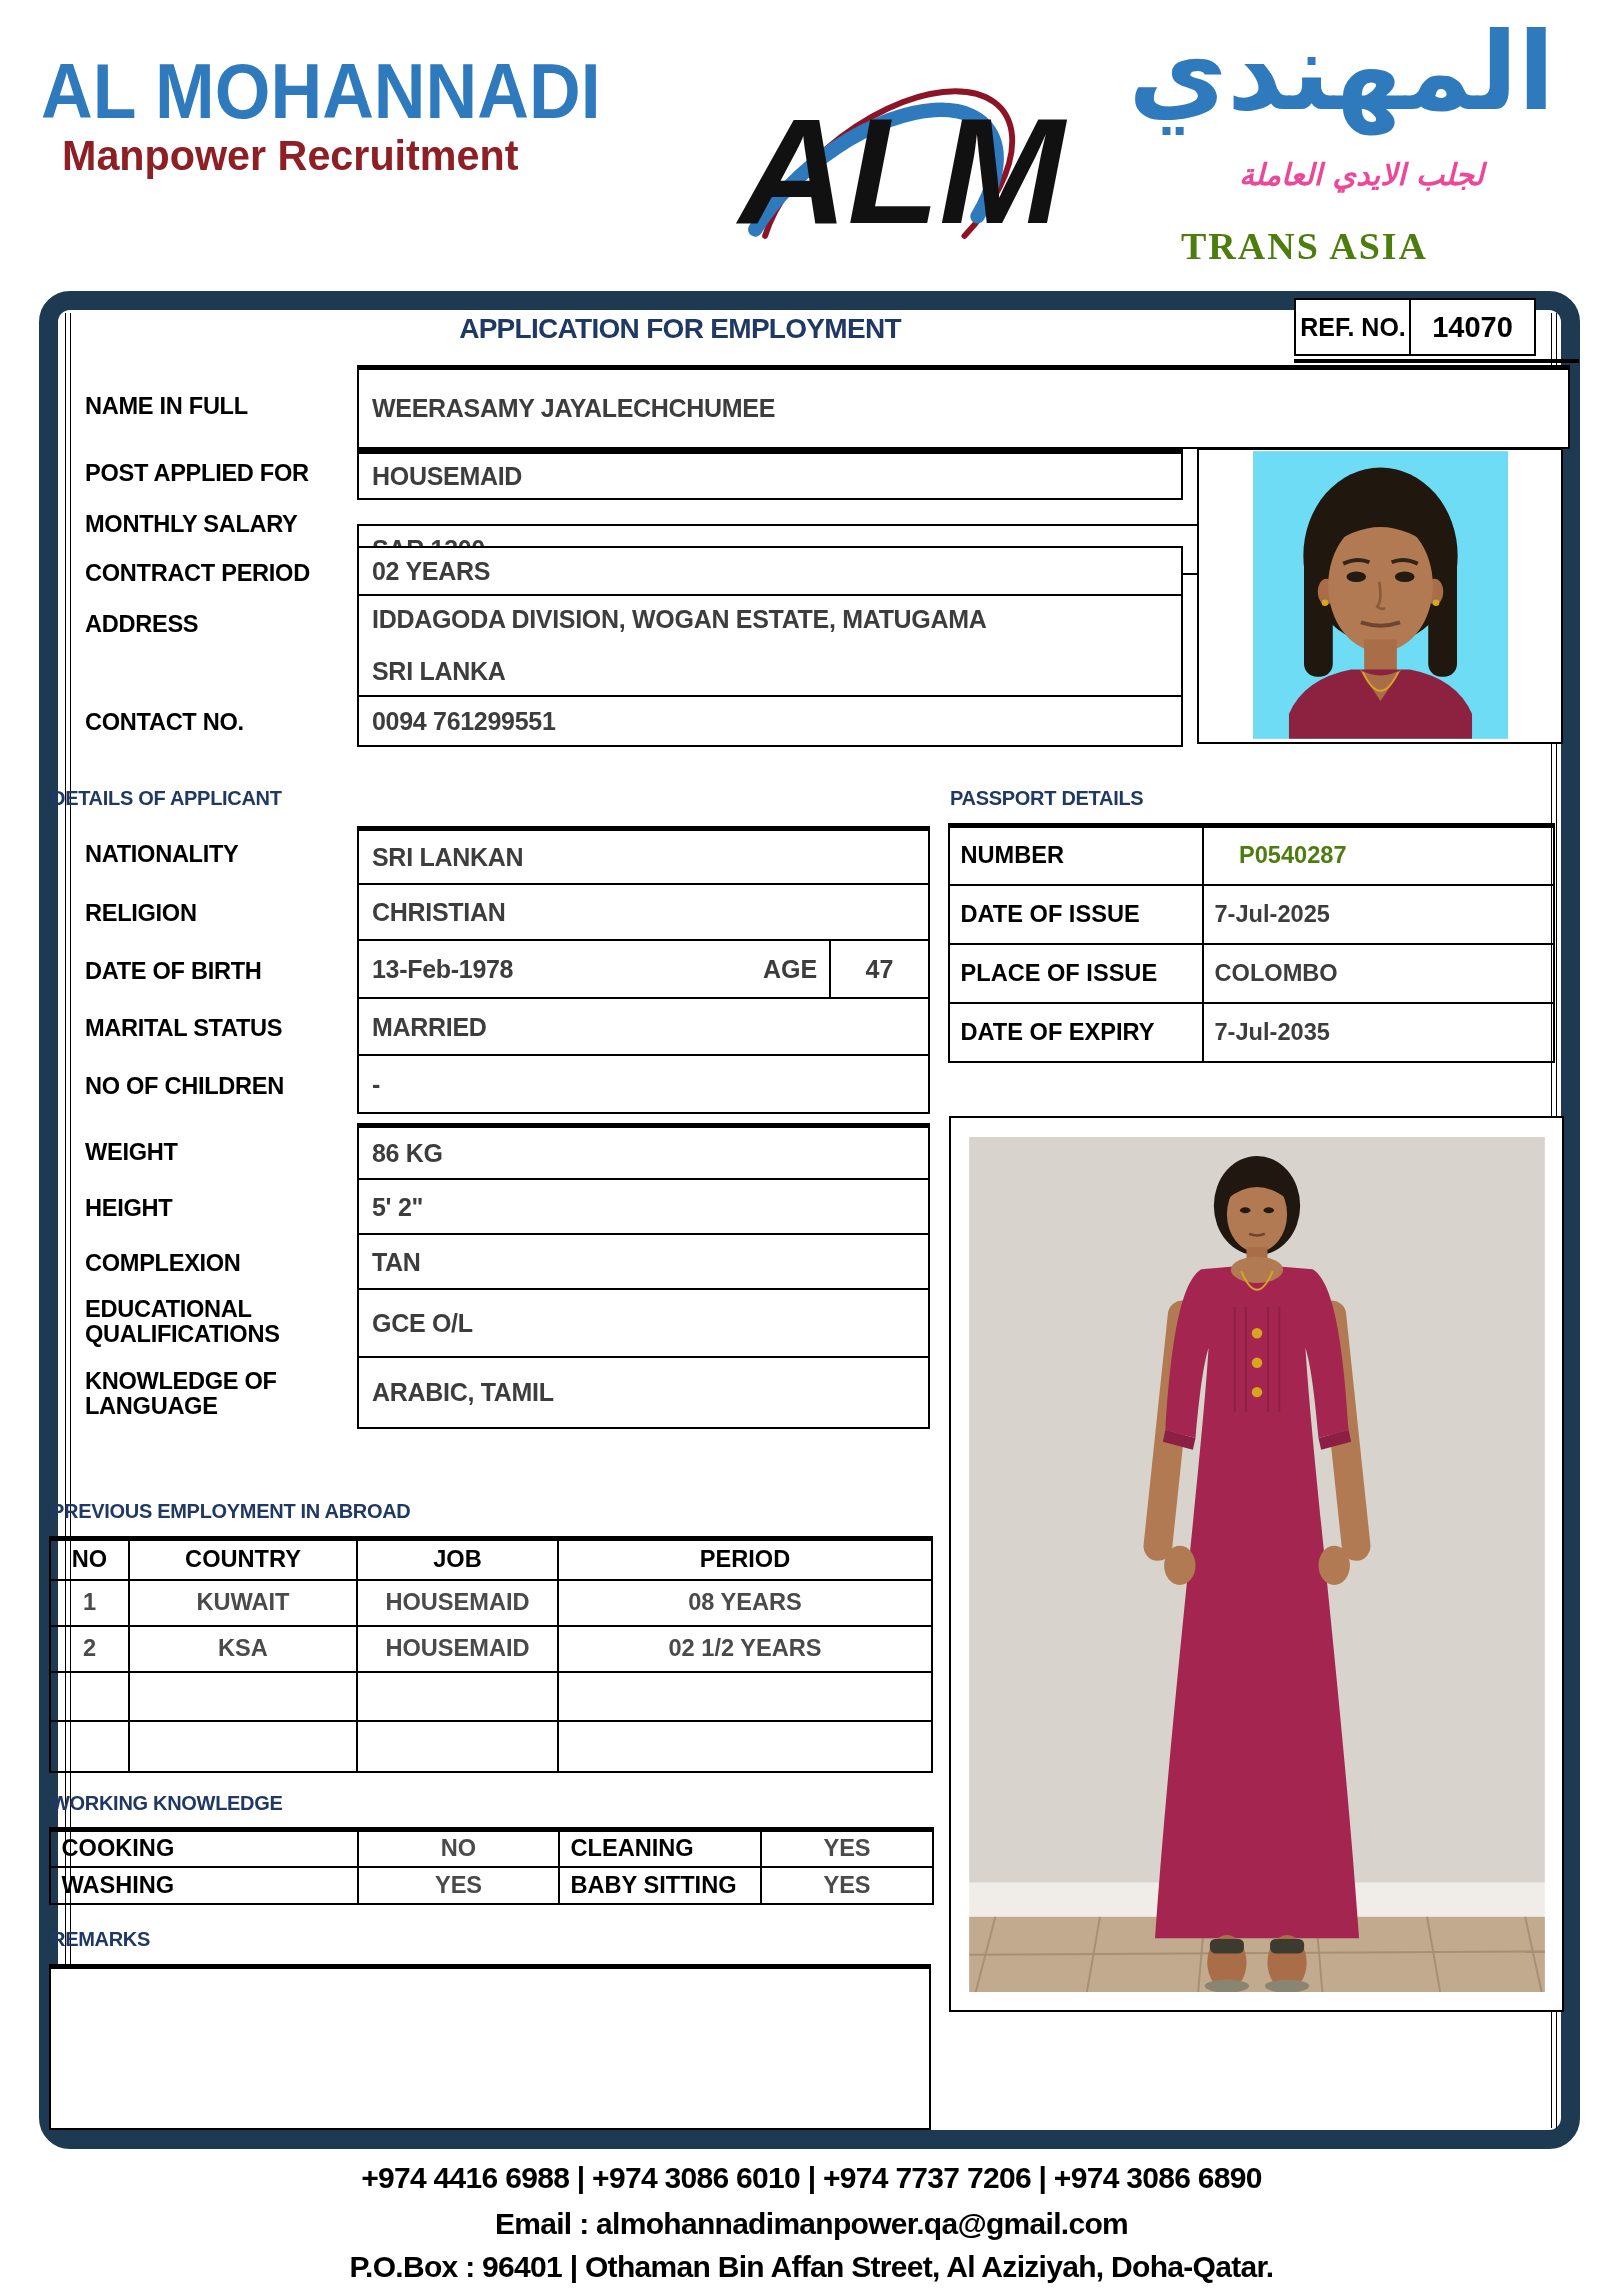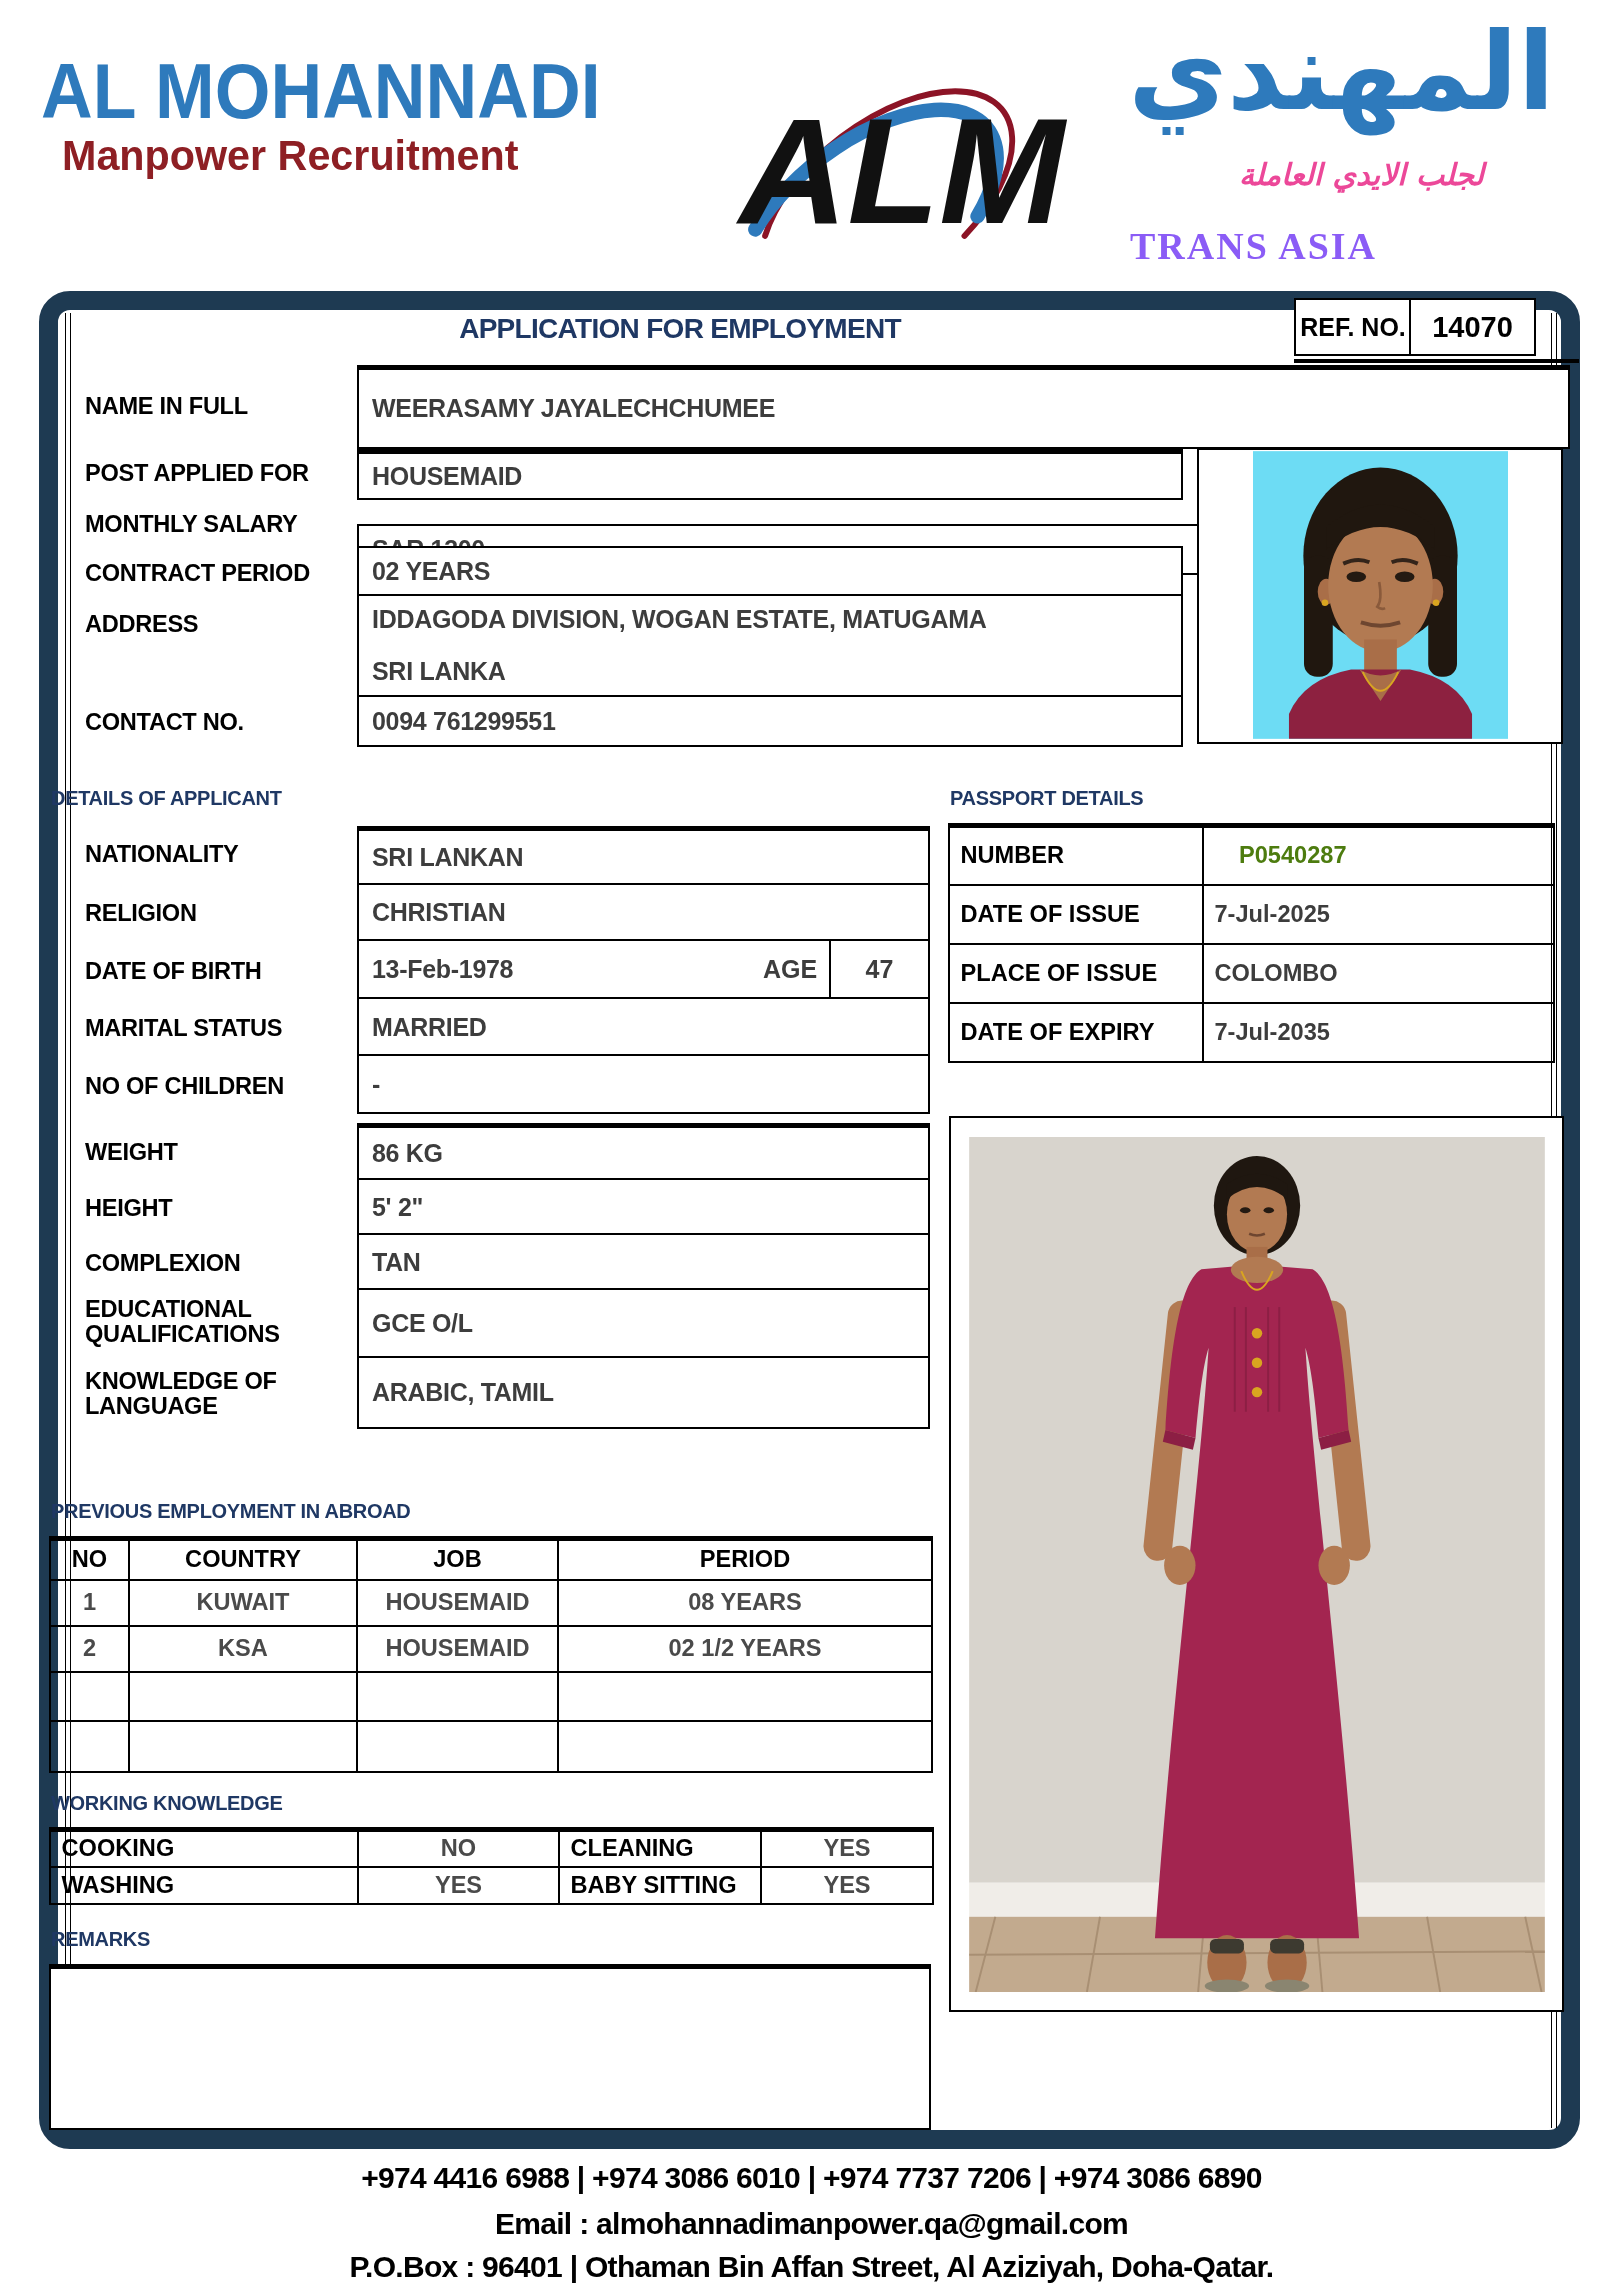--- a/index.html
+++ b/index.html
@@ -34,21 +34,21 @@
       <g fill="none" stroke-linecap="round">
         <path d="M95 330 A 225 120 -38 1 1 400 330" stroke="#8c1426" stroke-width="9"></path>
         <path d="M80 320 A 218 112 -38 1 1 420 300" stroke="#2e7abc" stroke-width="22"></path>
       </g>
       <text x="55" y="310" font-family="Liberation Sans, sans-serif" font-style="italic" font-weight="bold" font-size="230" fill="#111">ALM</text>
     </svg>
   </div>
 
   <div class="abs arabic" style="left:1080px;top:6.5px;width:523px;text-align:center;font-size:108px;font-weight:bold;color:#2e7abc;line-height:1.2;">المهندي</div>
   <div class="abs arabic" style="left:1165px;top:157px;width:393px;text-align:center;font-size:30px;font-weight:bold;color:#ec4899;font-style:italic;">لجلب الايدي العاملة</div>
-  <div class="abs" style="left:1130px;top:224px;font-size:38px;font-weight:bold;font-family:'Liberation Serif',serif;color:#8b5cf6;letter-spacing:2px;white-space:nowrap;">TRANS ASIA</div>
+  <div class="abs" style="left:1181px;top:224px;font-size:38px;font-weight:bold;font-family:'Liberation Serif',serif;color:#4d7c0f;letter-spacing:2px;white-space:nowrap;">TRANS ASIA</div>
 
   <div class="abs" style="left:39px;top:291px;width:1541px;height:1858px;border:19.6px solid #1e3a52;border-radius:31px;box-sizing:border-box;background:#fff;"></div>
 
   <div class="vline" style="left:65px;top:313px;height:1815px;"></div>
   <div class="vline" style="left:70px;top:313px;height:1815px;"></div>
   <div class="vline" style="left:1551px;top:313px;height:1815px;"></div>
   <div class="vline" style="left:1556px;top:313px;height:1815px;"></div>
 
   <div class="abs" style="left:65px;top:313px;width:1230px;text-align:center;font-size:28px;font-weight:bold;color:#1f3864;letter-spacing:-0.7px;">APPLICATION FOR EMPLOYMENT</div>
 

